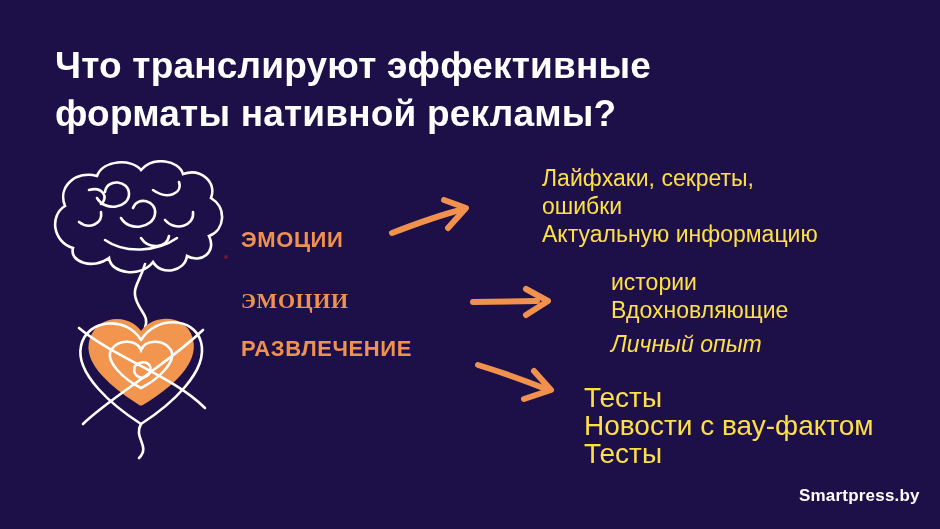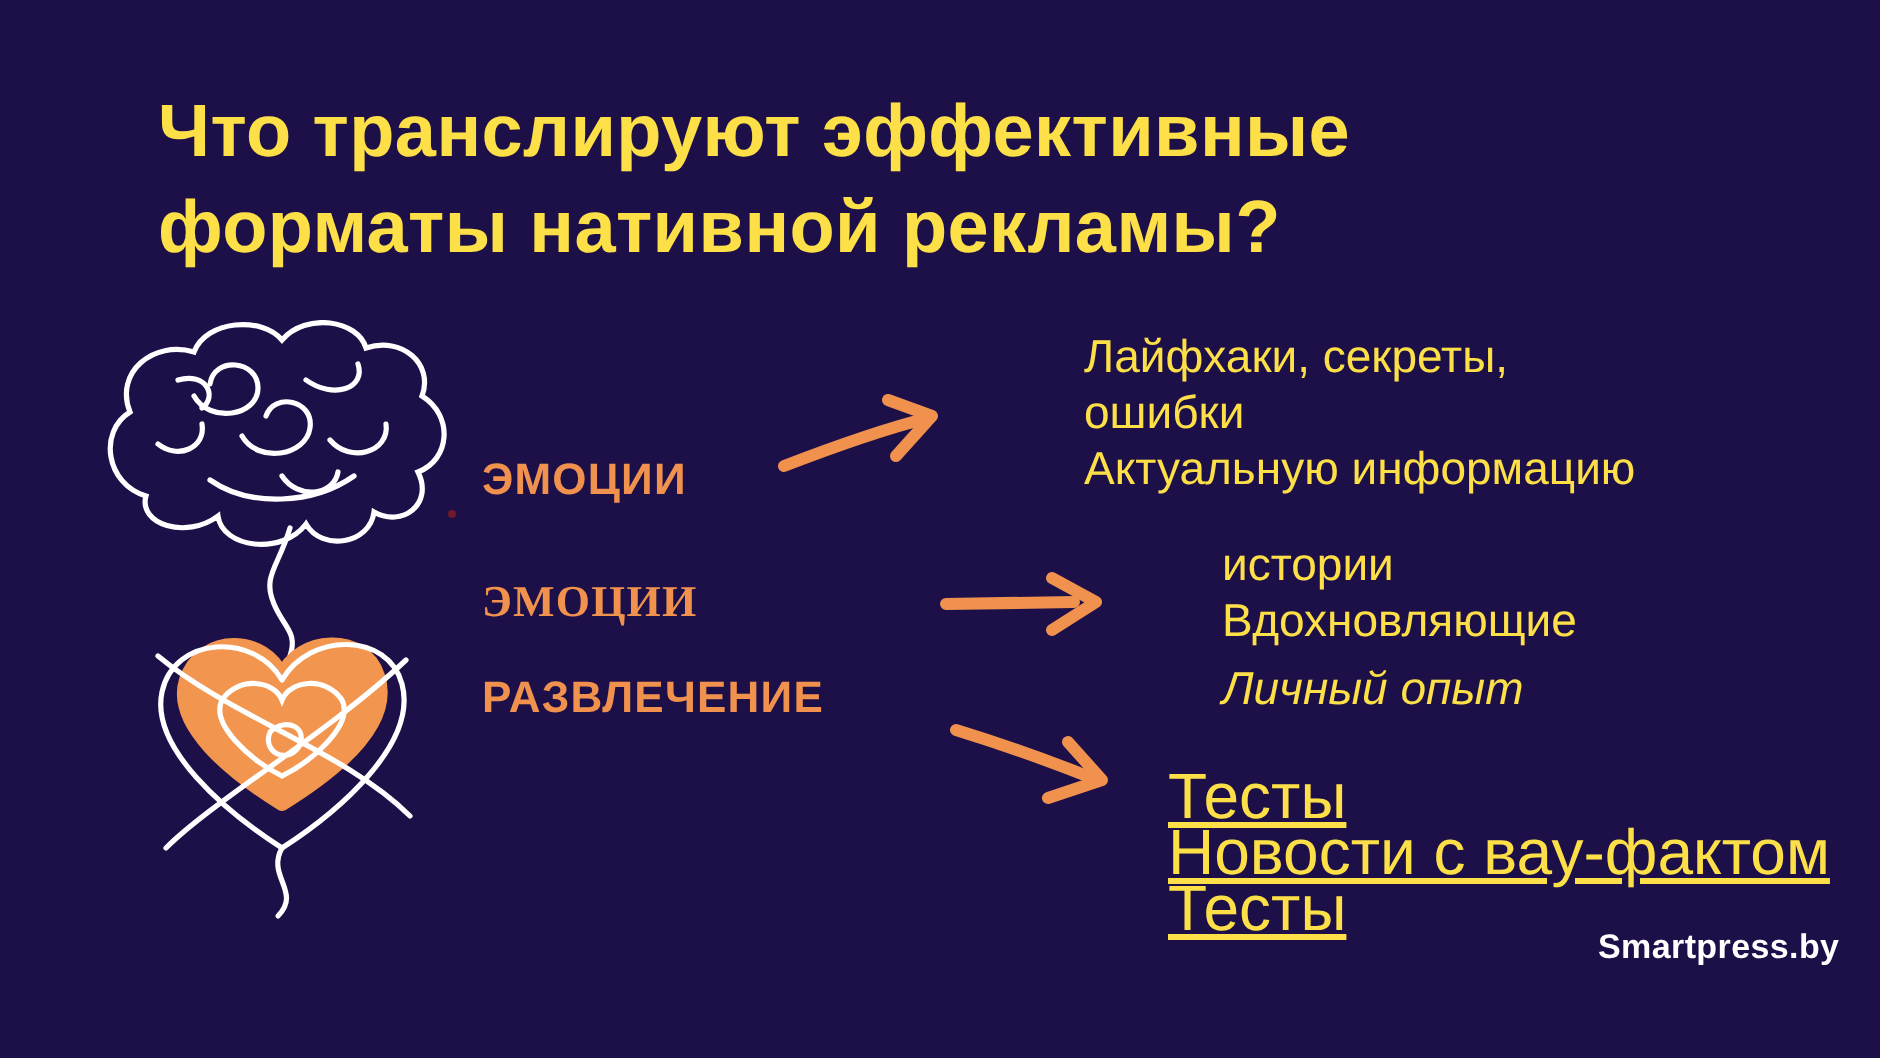--- a/index.html
+++ b/index.html
@@ -13,26 +13,25 @@
     height: 529px;
     background: #1d1049;
     overflow: hidden;
     font-family: "Liberation Sans", sans-serif;
   }
   .title {
     position: absolute;
     left: 55px;
     top: 42px;
     width: 710px;
-    color: #fde047;
+    color: #ffffff;
     font-size: 37px;
     font-weight: 700;
     line-height: 48px;
     letter-spacing: 0.2px;
-    margin-left: 24px;
   }
   .doodle {
     position: absolute;
     left: 45px;
     top: 160px;
     width: 185px;
     height: 300px;
   }
   .tiny-dot {
     position: absolute;
@@ -61,27 +60,27 @@
   .arrow-fun     { left: 474px; top: 359px; }
   .items {
     position: absolute;
     color: #fde047;
     font-size: 23px;
     line-height: 28px;
     font-weight: 400;
   }
   .items-benefit { left: 542px; top: 164px; }
   .items-emotion { left: 611px; top: 268px; }
-  .items-fun     { left: 584px; top: 384px; font-size: 32px; text-decoration: underline; }
+  .items-fun     { left: 584px; top: 384px; font-size: 28px; }
   .items .line { white-space: nowrap; }
   .items-emotion .line-2 { margin-top: 6px; font-style: italic; }
   .logo {
     position: absolute;
     left: 799px;
-    top: 464px;
+    top: 486px;
     color: #ffffff;
     font-size: 17px;
     font-weight: 700;
     letter-spacing: 0.2px;
   }
 </style>
 </head>
 <body>
 
 <div class="slide">

